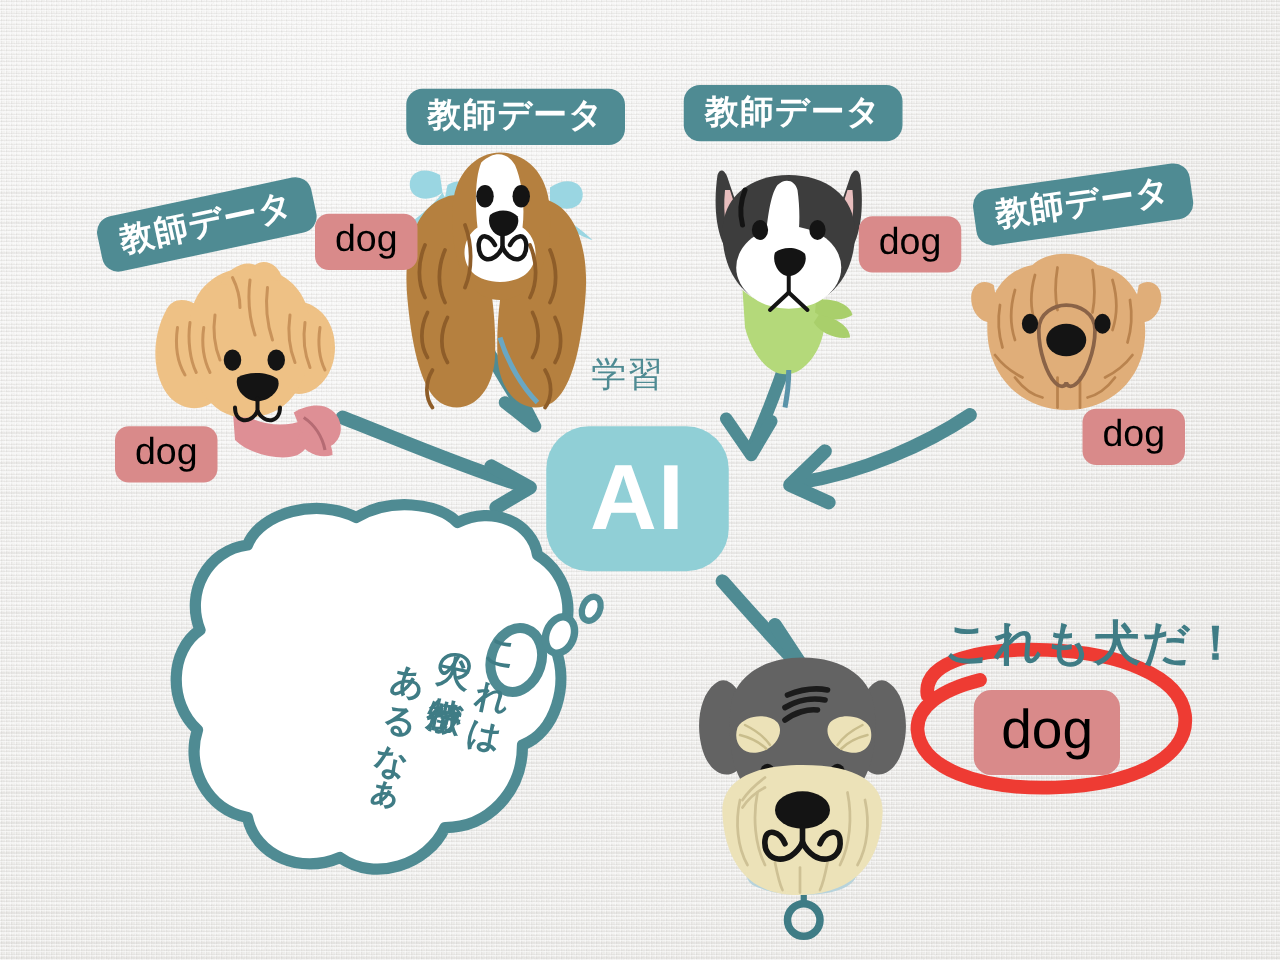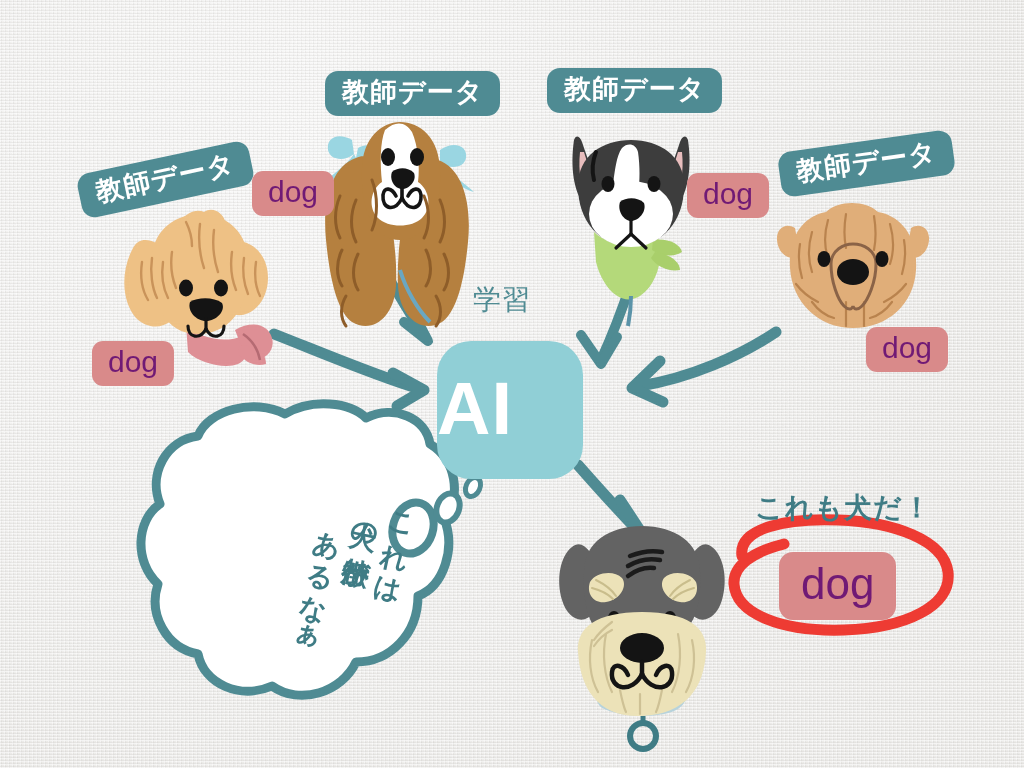--- a/index.html
+++ b/index.html
@@ -50,39 +50,40 @@
     line-height: 1.05;
     white-space: nowrap;
     box-sizing: border-box;
     text-align: center;
   }
 
   
   .badge-dog {
     position: absolute;
     background: #d98a8a;
-    color: #701a75;
+    color: #000000;
     border-radius: 11px;
     font-size: 30px;
     padding: 6px 16px 9px 16px;
     line-height: 1.0;
     white-space: nowrap;
     box-sizing: border-box;
     text-align: center;
   }
 
   
   #ai-box {
     position: absolute;
     left: 437px; top: 341px;
-    width: 146px; height: 138px;
+    width: 146px; height: 116px;
     background: #90cfd6;
     border-radius: 34px;
     display: flex;
     align-items: center;
+    justify-content: center;
   }
   #ai-box .ai-text {
     color: #ffffff;
     font-size: 74px;
     font-weight: bold;
     letter-spacing: 1px;
     line-height: 1;
     margin-top: -2px;
   }
 
@@ -92,21 +93,21 @@
     color: #4f8b93;
     font-size: 28px;
     font-weight: normal;
     letter-spacing: 1px;
   }
 
   #correct-label {
     position: absolute;
     left: 755px; top: 489px;
     color: #3f7c85;
-    font-size: 28px;
+    font-size: 38px;
     font-weight: bold;
     letter-spacing: 1px;
     white-space: nowrap;
   }
 
   
   #thought-text {
     position: absolute;
     left: 232px; top: 478px;
     width: 170px; height: 210px;

